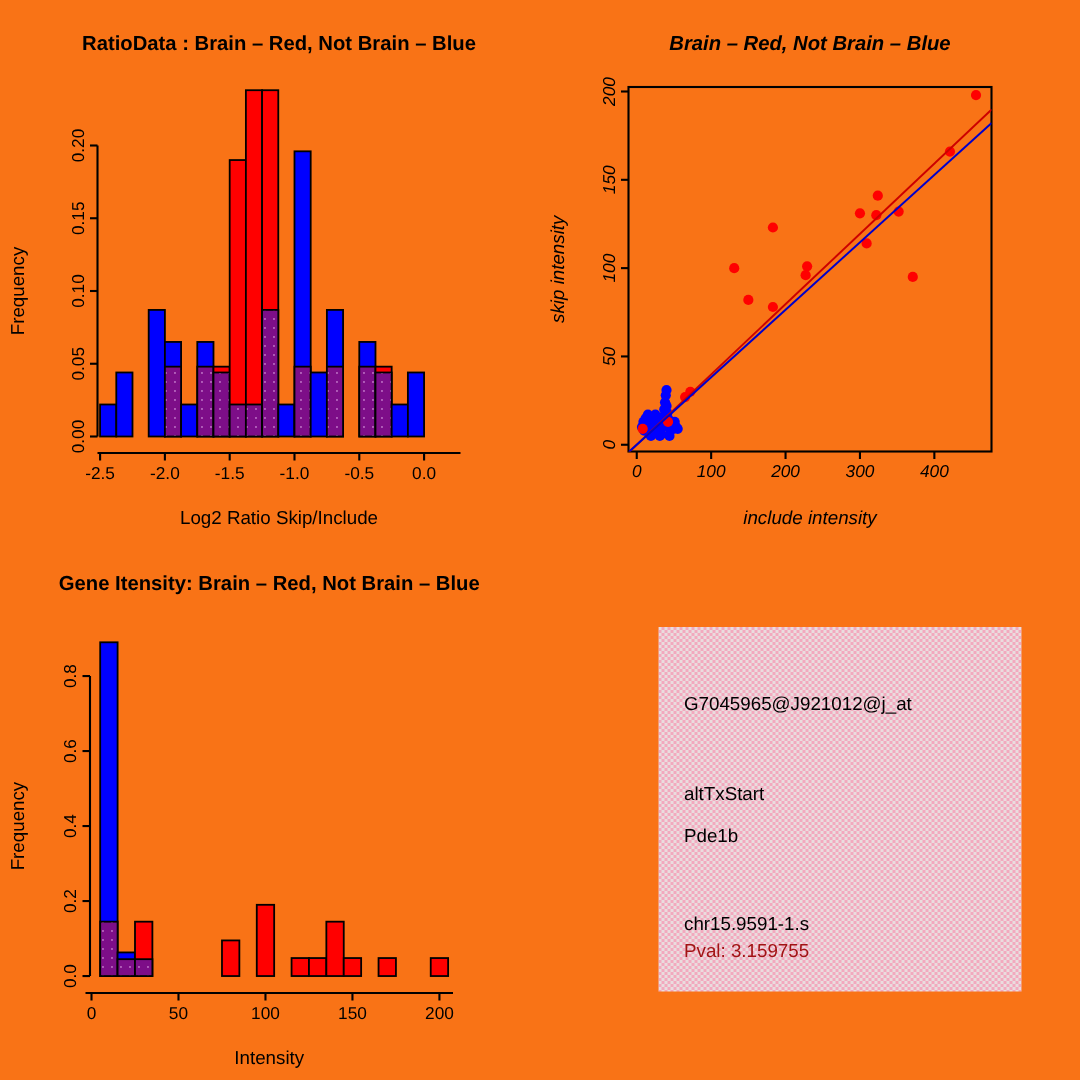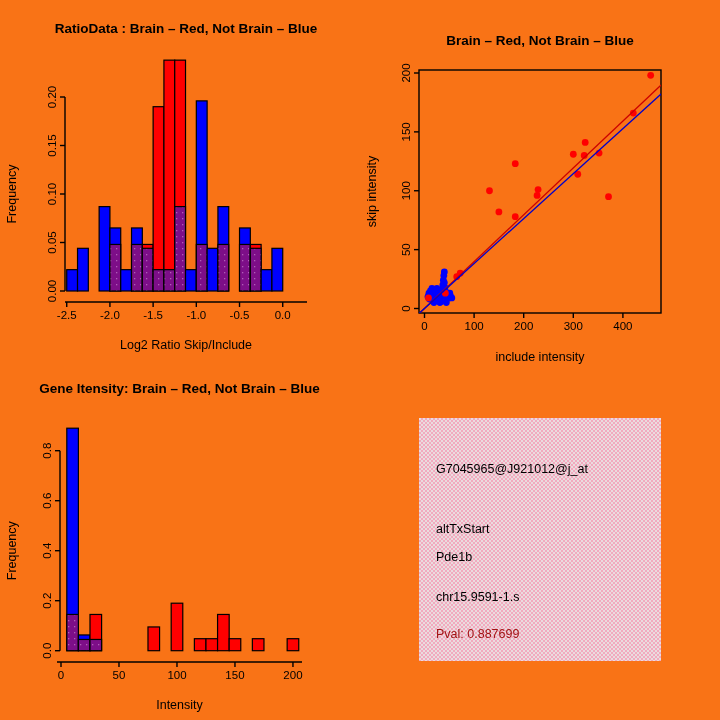--- a/index.html
+++ b/index.html
@@ -1,20 +1,20 @@
 <!DOCTYPE html>
 <html><head>
 <meta charset="utf-8">
 <style>
   html,body{margin:0;padding:0;background:#ffffff;}
   .page{position:relative;width:720px;height:720px;background:#f97316;overflow:hidden;
         font-family:"Liberation Sans",sans-serif;}
   .panel{position:absolute;width:360px;height:360px;}
   #panel-tl{left:0;top:0;}
-  #panel-tr{left:360px;top:12px;}
+  #panel-tr{left:360px;top:0;font-style:italic;}
   #panel-bl{left:0;top:360px;text-decoration:underline;}
   #panel-br{left:360px;top:360px;}
   .panel svg{width:360px;height:360px;display:block;}
   svg text{font-family:"Liberation Sans",sans-serif;fill:#000;}
   .info-box{position:absolute;left:59px;top:58px;width:242px;height:243px;}
   .info-line{position:absolute;left:17px;font-size:12.5px;color:#000;white-space:nowrap;}
 </style>
 </head>
 <body>
 
@@ -242,21 +242,21 @@
         </g>
         <text x="51" y="290.7" text-anchor="middle" font-size="11.5" font-weight="normal" fill="#000" transform="rotate(-90 51 290.7)">0.0</text>
         <text x="51" y="240.7" text-anchor="middle" font-size="11.5" font-weight="normal" fill="#000" transform="rotate(-90 51 240.7)">0.2</text>
         <text x="51" y="190.7" text-anchor="middle" font-size="11.5" font-weight="normal" fill="#000" transform="rotate(-90 51 190.7)">0.4</text>
         <text x="51" y="140.7" text-anchor="middle" font-size="11.5" font-weight="normal" fill="#000" transform="rotate(-90 51 140.7)">0.6</text>
         <text x="51" y="90.69999999999999" text-anchor="middle" font-size="11.5" font-weight="normal" fill="#000" transform="rotate(-90 51 90.69999999999999)">0.8</text>
         <text x="16" y="190.7" text-anchor="middle" font-size="12.5" font-weight="normal" fill="#000" transform="rotate(-90 16 190.7)">Frequency</text>
       </svg>
   </div>
   <div class="panel" id="panel-br">
-    <div class="info-box" id="info-box" style="background-image: repeating-conic-gradient(rgb(242, 169, 190) 0%, rgb(242, 169, 190) 25%, rgb(234, 220, 222) 0%, rgb(234, 220, 222) 50%); background-size: 4px 4px;">
+    <div class="info-box" id="info-box" style="background-image: repeating-conic-gradient(rgb(242, 169, 190) 0%, rgb(242, 169, 190) 25%, rgb(234, 220, 222) 0%, rgb(234, 220, 222) 50%); background-size: 4px 4px; margin-left: 20px;">
       <div class="info-line" style="top:44px">G7045965@J921012@j_at</div>
       <div class="info-line" style="top:104px">altTxStart</div>
       <div class="info-line" style="top:132px">Pde1b</div>
-      <div class="info-line" style="top:172px">chr15.9591-1.s</div>
-      <div class="info-line" id="pval-line" style="top: 209px; color: rgb(160, 20, 20);">Pval: 0.887699</div>
+      <div class="info-line" style="top:191px">chr15.9591-1.s</div>
+      <div class="info-line" id="pval-line" style="top: 209px; color: rgb(160, 20, 20);">Pval: 3.159755</div>
     </div>
   </div>
 </div>
 
 </body></html>

